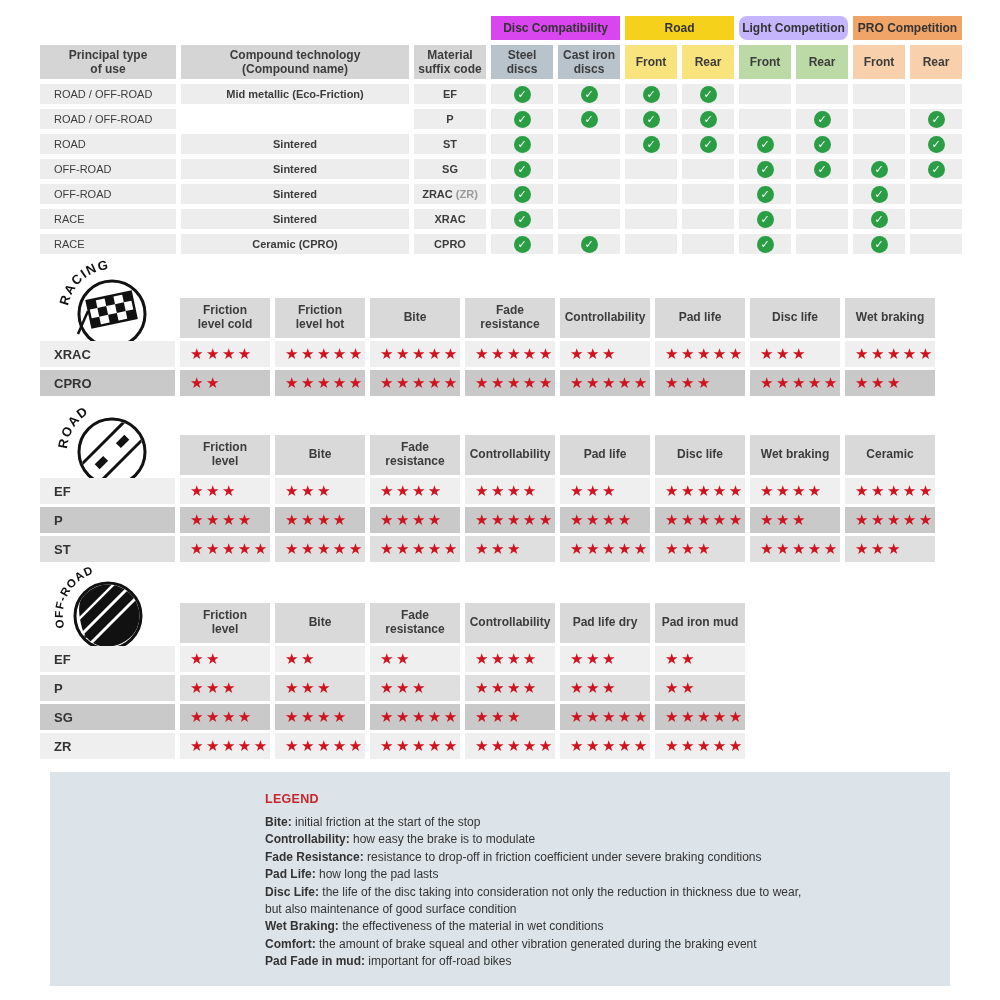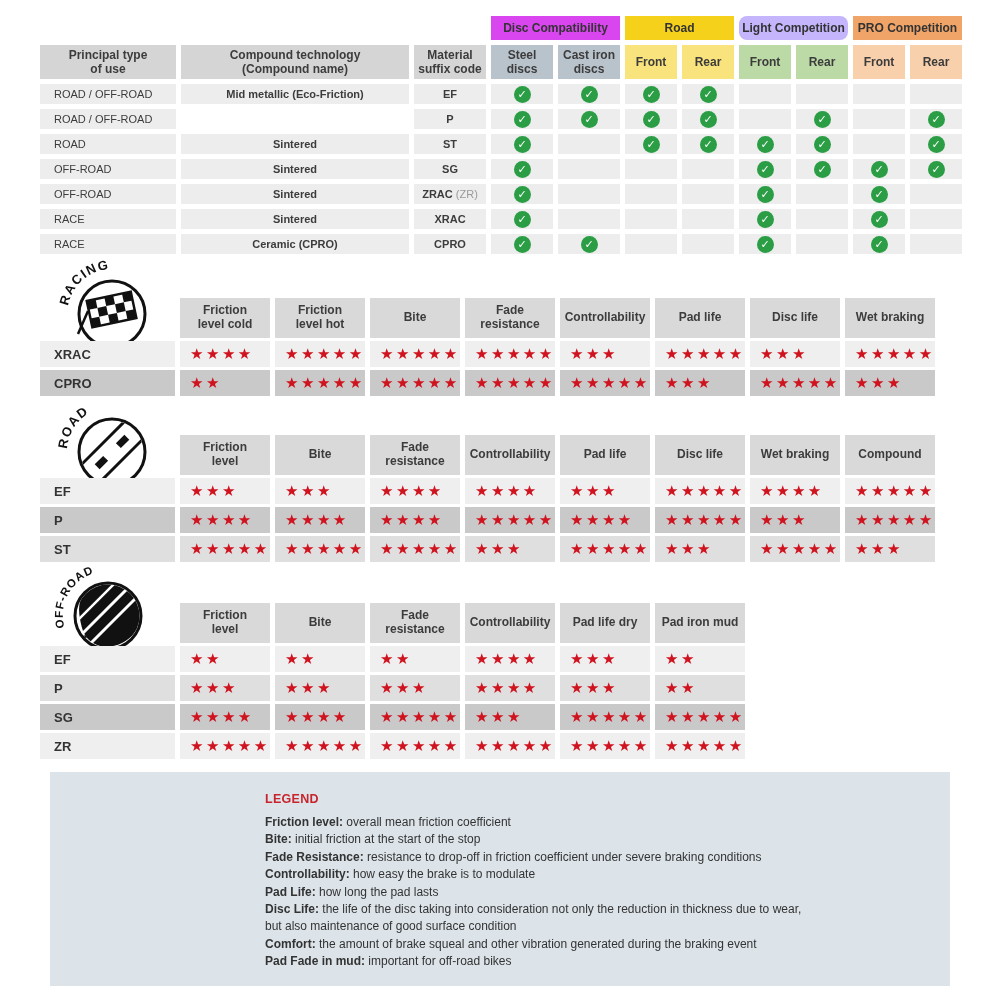--- a/index.html
+++ b/index.html
@@ -12,21 +12,21 @@
 
   
   #top-table{position:absolute;left:40px;top:16px;display:grid;
     grid-template-columns:136px 228px 72px 62px 62px 52px 52px 52px 52px 52px 52px;
     grid-template-rows:24px 34px repeat(7,20px);gap:5px;}
   .group-h{font-weight:bold;font-size:12px;color:#333;}
   .col-h{background:#d5d5d5;font-weight:bold;font-size:12px;line-height:1.2;color:#3c3c3c;}
   .data{background:#ededed;font-size:11px;}
   .left{justify-content:flex-start;padding-left:14px;}
   .bold{font-weight:bold;font-size:11px;}
-  .code-note{color:#9a9a9a;font-weight:normal;white-space:pre;}
+  .code-note{color:#9a9a9a;font-weight:bold;white-space:pre;}
   .check{width:17px;height:17px;border-radius:50%;color:#fff;font-size:11px;font-weight:bold;
          display:flex;align-items:center;justify-content:center;}
 
   
   .rating-grid{position:absolute;display:grid;gap:3px 5px;}
   #grid-racing {left:40px;top:298px;grid-template-columns:135px repeat(8,90px);grid-template-rows:40px 26px 26px;}
   #grid-road   {left:40px;top:435px;grid-template-columns:135px repeat(8,90px);grid-template-rows:40px 26px 26px 26px;}
   #grid-offroad{left:40px;top:603px;grid-template-columns:135px repeat(6,90px);grid-template-rows:40px 26px 26px 26px 26px;}
   .rate-h{background:#d9d9d9;font-weight:bold;font-size:12px;line-height:1.15;}
   .code-l{justify-content:flex-start;padding-left:14px;font-weight:bold;font-size:13px;color:#333;}
@@ -322,21 +322,21 @@
   <div class="rating-grid" id="grid-road">
       <div class="cell rate-h pre" style="grid-area: 1 / 2;">Friction
 level</div>
       <div class="cell rate-h pre" style="grid-area: 1 / 3;">Bite</div>
       <div class="cell rate-h pre" style="grid-area: 1 / 4;">Fade
 resistance</div>
       <div class="cell rate-h pre" style="grid-area: 1 / 5;">Controllability</div>
       <div class="cell rate-h pre" style="grid-area: 1 / 6;">Pad life</div>
       <div class="cell rate-h pre" style="grid-area: 1 / 7;">Disc life</div>
       <div class="cell rate-h pre" style="grid-area: 1 / 8;">Wet braking</div>
-      <div class="cell rate-h pre" style="grid-area: 1 / 9;">Compound</div>
+      <div class="cell rate-h pre" style="grid-area: 1 / 9;">Ceramic</div>
       <div class="cell code-l sh-light" style="grid-area: 2 / 1;">EF</div>
       <div class="cell rate-c sh-light" style="grid-area: 2 / 2;">
         <span class="stars">★★★</span>
       </div>
       <div class="cell rate-c sh-light" style="grid-area: 2 / 3;">
         <span class="stars">★★★</span>
       </div>
       <div class="cell rate-c sh-light" style="grid-area: 2 / 4;">
         <span class="stars">★★★★</span>
       </div>
@@ -509,25 +509,25 @@
         <span class="stars">★★★★★</span>
       </div>
       <div class="cell rate-c sh-light" style="grid-area: 5 / 7;">
         <span class="stars">★★★★★</span>
       </div>
     </div>
 
   <div id="legend">
     <div class="legend-title">LEGEND</div>
     <div>
-        <div class="legend-line"><b>Friction level:</b> overall mean friction coefficient</div>
         <div class="legend-line"><b>Bite:</b> initial friction at the start of the stop</div>
+        <div class="legend-line"><b>Controllability:</b> how easy the brake is to modulate</div>
         <div class="legend-line"><b>Fade Resistance:</b> resistance to drop-off in friction coefficient under severe braking conditions</div>
-        <div class="legend-line"><b>Controllability:</b> how easy the brake is to modulate</div>
         <div class="legend-line"><b>Pad Life:</b> how long the pad lasts</div>
         <div class="legend-line"><b>Disc Life:</b> the life of the disc taking into consideration not only the reduction in thickness due to wear,
 but also maintenance of good surface condition</div>
+        <div class="legend-line"><b>Wet Braking:</b> the effectiveness of the material in wet conditions</div>
         <div class="legend-line"><b>Comfort:</b> the amount of brake squeal and other vibration generated during the braking event</div>
         <div class="legend-line"><b>Pad Fade in mud:</b> important for off-road bikes</div>
       </div>
   </div>
 
 </div>
 
 </body></html>

